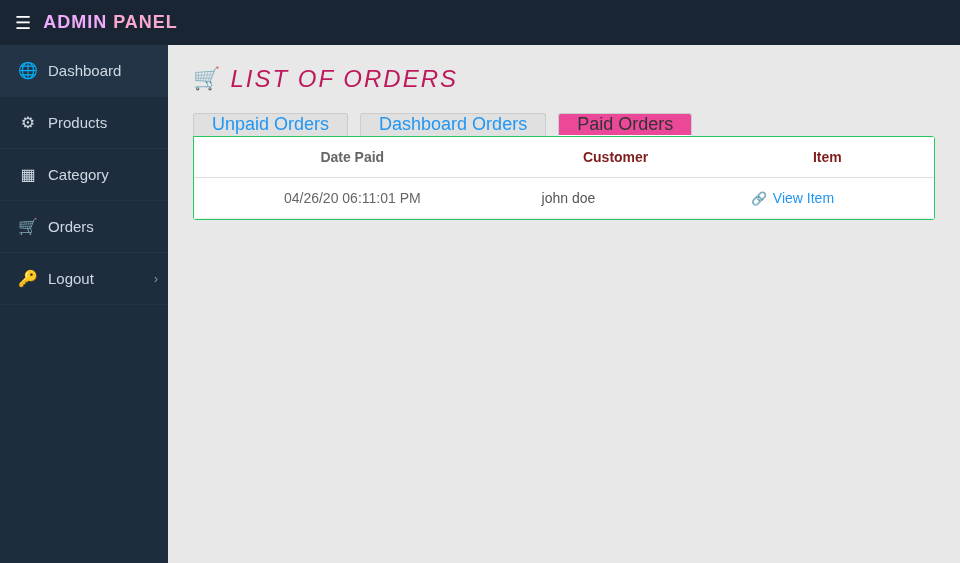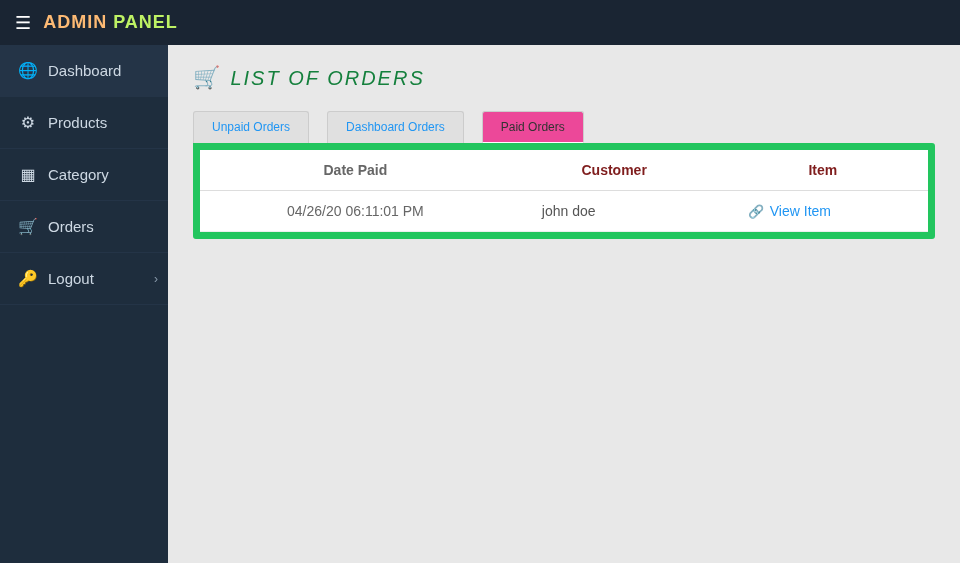--- a/index.html
+++ b/index.html
@@ -18,22 +18,22 @@
       color: #fff;
       font-size: 18px;
       margin-right: 12px;
       cursor: pointer;
     }
     .header-title {
       font-size: 18px;
       font-weight: bold;
       letter-spacing: 1px;
     }
-    .header-title .admin { color: #fdba74; }
-    .header-title .panel { color: #bef264; text-align: center; }
+    .header-title .admin { color: #f0abfc; }
+    .header-title .panel { color: #f9a8d4; text-align: center; }
 
     
     .layout {
       display: flex;
       flex: 1;
       overflow: hidden;
     }
 
     
     .sidebar {
@@ -80,56 +80,56 @@
       display: flex;
       align-items: center;
       margin-bottom: 20px;
     }
     .cart-icon {
       color: #aaa;
       font-size: 22px;
       margin-right: 10px;
     }
     .page-title {
-      font-size: 20px;
-      color: #15803d;
+      font-size: 24px;
+      color: #be185d;
       font-style: italic;
       letter-spacing: 2px;
       font-weight: normal;
       text-transform: uppercase;
     }
 
     
     .tabs {
       display: flex;
       margin-bottom: 0;
       border-bottom: none;
     }
     .tab {
-      padding: 8px 18px;
+      padding: 0 18px;
       cursor: pointer;
-      font-size: 12px;
+      font-size: 18px;
       border: 1px solid #ccc;
       border-bottom: none;
       background: #e0e0e0;
       color: #2196f3;
-      margin-right: 18px;
+      margin-right: 12px;
       border-radius: 3px 3px 0 0;
     }
     .tab.active {
       background: #ec4899;
       color: #333;
       border-color: #ccc;
       border-bottom: 1px solid #fff;
     }
 
     
     .table-container {
       background: #fff;
-      border: 7px solid #22c55e;
+      border: 1px solid #22c55e;
       border-radius: 0 3px 3px 3px;
     }
     table {
       width: 100%;
       border-collapse: collapse;
     }
     thead tr {
       border-bottom: 1px solid #ddd;
     }
     th {

